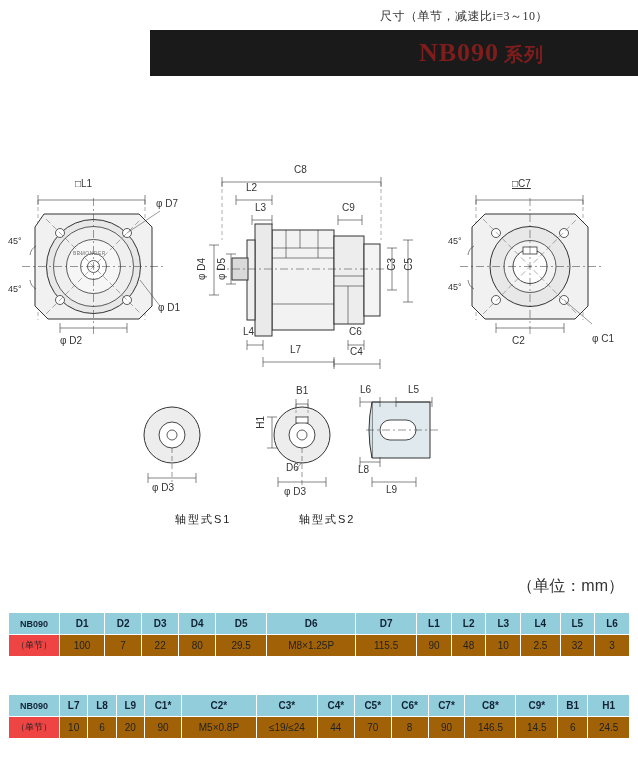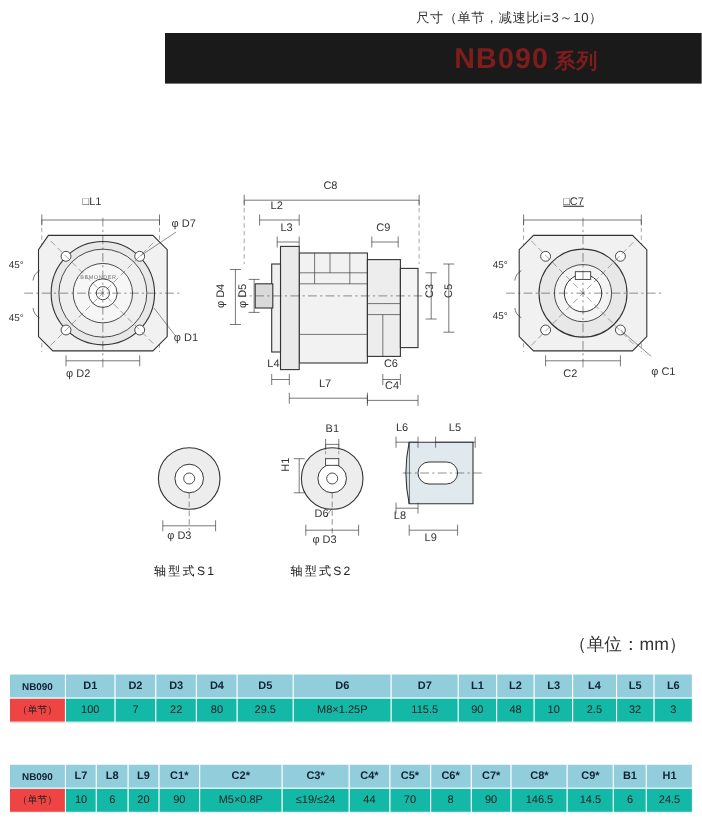--- a/index.html
+++ b/index.html
@@ -5,40 +5,40 @@
   html,body{margin:0;padding:0;}
   body{
     width:638px;height:763px;
     background:#ffffff;
     font-family:"Liberation Sans", sans-serif;
     color:#222;
     position:relative;
     overflow:hidden;
   }
   .header{
-    position:absolute;left:0;top:0;width:560px;height:85px;
+    position:absolute;left:0;top:0;width:560px;height:85px;font-family:Liberation Serif, serif;
   }
   .hdr-sub{
     position:absolute;right:12px;top:8px;
     font-size:12px;color:#333;letter-spacing:0.5px;
   }
   .hdr-bar{
     position:absolute;left:150px;top:30px;width:488px;height:46px;
     background:#1a1a1a;
   }
   .hdr-title{
     position:absolute;right:16px;top:38px;
     color:#7f1d1d;font-size:26px;font-weight:bold;letter-spacing:1px;
   }
   .hdr-title .ser{font-size:19px;margin-left:5px;}
 
   .drawing{position:absolute;left:0;top:90px;width:638px;height:480px;}
   .lbl{position:absolute;font-size:10px;color:#333;white-space:nowrap;}
   .lbl-sm{position:absolute;font-size:9px;color:#333;white-space:nowrap;}
-  .cap{position:absolute;font-size:11px;color:#222;letter-spacing:2px;white-space:nowrap;}
+  .cap{position:absolute;font-size:11px;color:#222;letter-spacing:2px;white-space:nowrap;margin-left:35px;}
 
   svg{position:absolute;left:0;top:0;}
 
   .unit-note{
     position:absolute;right:14px;top:576px;font-size:16px;color:#333;
   }
 
   table.spec{
     position:absolute;border-collapse:collapse;
     font-size:10px;
@@ -46,21 +46,21 @@
   table.spec td{
     border:1px solid #ffffff;
     text-align:center;
     height:21px;
     padding:0 2px;
   }
   table.spec tr.head td{
     background:#92cddc;color:#123;font-weight:bold;
   }
   table.spec tr.body td{
-    background:#14b8a6;color:#222;
+    background:#a16207;color:#222;
   }
   table.spec td.rowlab{
     background:#92cddc;font-weight:bold;font-size:9px;width:46px;
   }
   table.spec tr.body td.rowlab{
     background:#ef4444;font-weight:normal;
   }
   #t1{left:8px;top:612px;width:622px;}
   #t2{left:8px;top:694px;width:622px;}
 </style>

